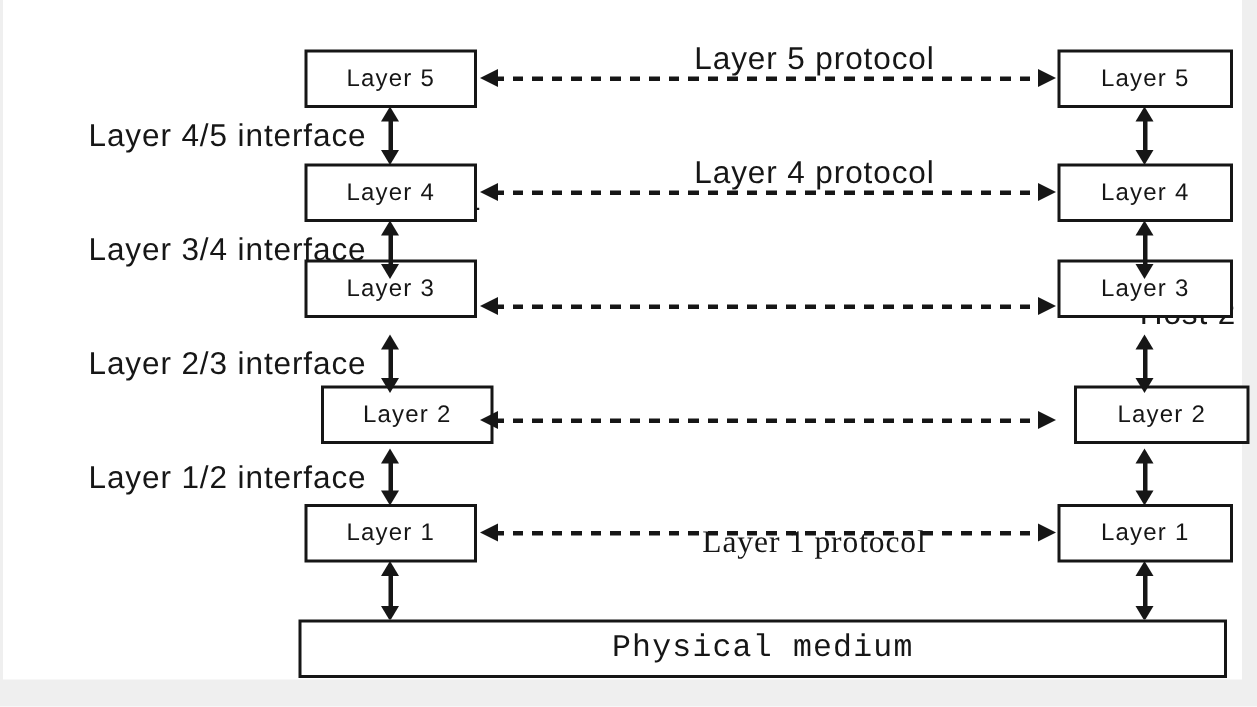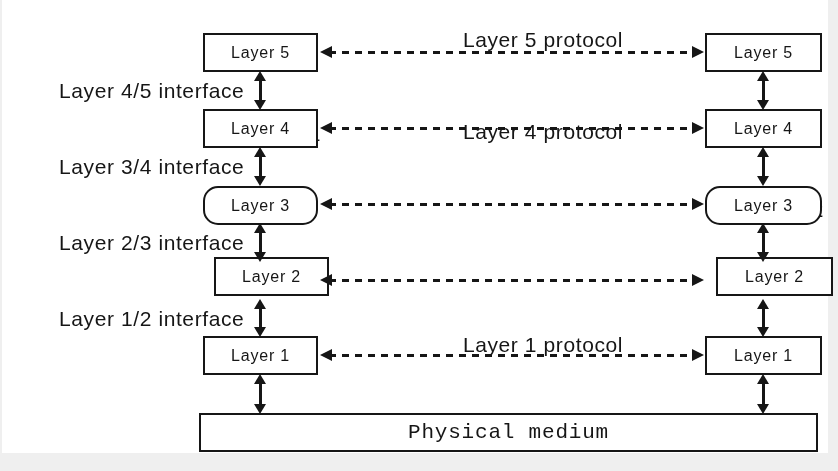--- a/index.html
+++ b/index.html
@@ -24,39 +24,39 @@
   .host-label.h2 { left:706px; }
 
   .box {
     position:absolute; box-sizing:border-box; height:39px;
     border:2px solid var(--ink); background:var(--canvas);
     display:flex; align-items:center; justify-content:center;
     font-size:16px; letter-spacing:0.8px;
   }
   .colA { left:203px; width:115px; }
   .colB { left:705px; width:117px; }
-  .r0 { top:33px; } .r1 { top:109px; } .r2 { top:186px;border-radius:15px; }
+  .r0 { top:33px; } .r1 { top:109px; } .r2 { top:173px; }
   .r3 { top:257px;margin-left:11px; } .r4 { top:336px; }
 
   .medium-box {
     position:absolute; box-sizing:border-box;
     left:199px; top:413px; width:619px; height:39px;
     border:2px solid var(--ink); background:var(--canvas);
     display:flex; align-items:center; justify-content:center;
     font-size:21px; letter-spacing:0.8px;font-family:Liberation Mono, monospace;
   }
 
   
   .iface { left:28px; }
   .i0 { top:79px;text-align:center; } .i1 { top:155px; } .i2 { top:231px; } .i3 { top:307px; }
 
   
   .proto { left:318px; width:388px; text-align:center; }
-  .p0 { top:28px; } .p1 { top:120px; } .p2 { top:180px; }
-  .p3 { top:256px; } .p4 { top:333px; }
+  .p0 { top:28px; } .p1 { top:104px; } .p2 { top:180px; }
+  .p3 { top:256px; } .p4 { top:349px;font-family:Liberation Serif, serif; }
 
   
   .harrow { position:absolute; left:320px; width:384px; height:13px; }
   .h0 { top:46px; } .h1 { top:122px; } .h2 { top:198px; }
   .h3 { top:274px; } .h4 { top:349px; }
   .harrow .hline {
     position:absolute; left:9px; right:9px; top:5px; height:3px;
     background:repeating-linear-gradient(90deg, var(--ink) 0 7px, transparent 7px 13px);
   }
   .harrow::before {

